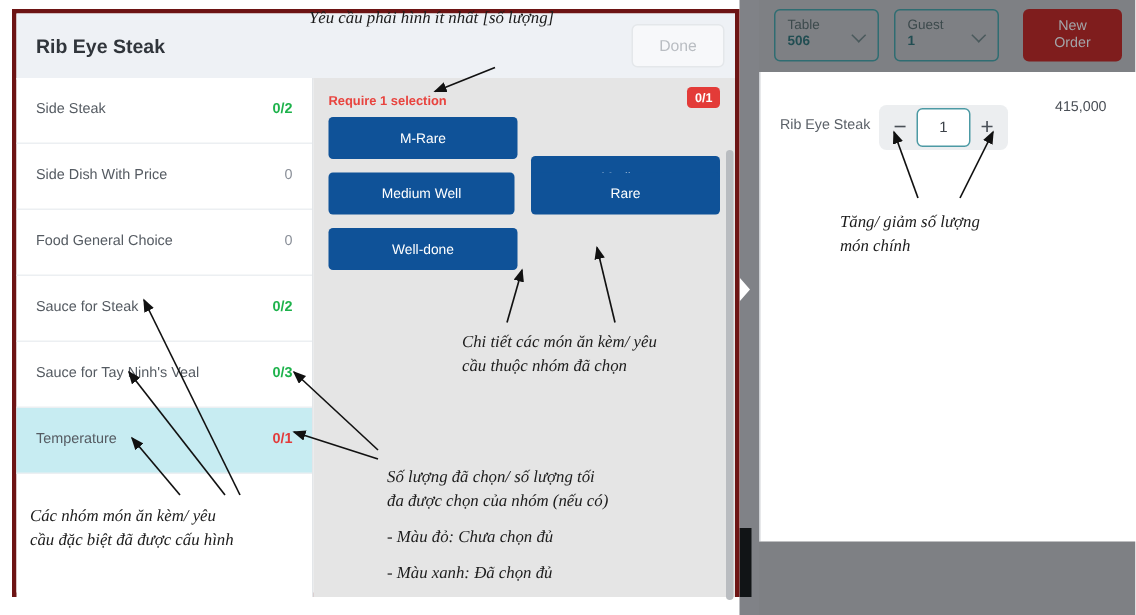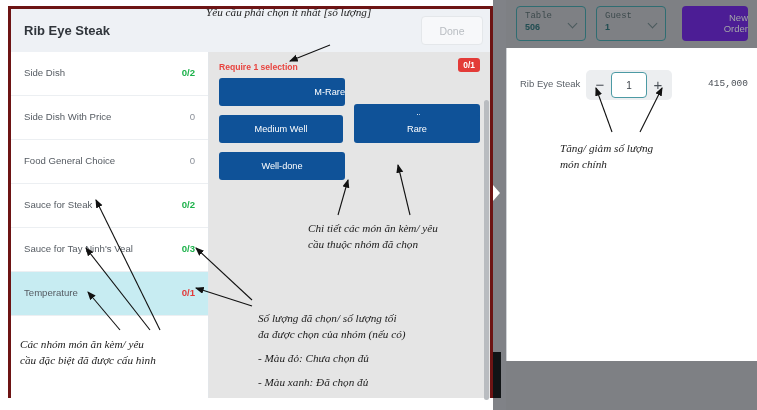--- a/index.html
+++ b/index.html
@@ -13,45 +13,45 @@
 
   
   .pos-panel{position:absolute;left:506px;top:0;width:251px;height:410px;background:#ffffff;}
   .pos-topbar{position:absolute;left:0;top:0;width:251px;height:48px;background:#7e8084;}
   .pos-body{position:absolute;left:0;top:48px;width:251px;height:313px;background:#fff;
             border-left:1px solid #cfd2d6;}
   .pos-footer{position:absolute;left:0;top:361px;width:251px;height:49px;background:#7e8084;}
 
   .dd{position:absolute;top:6px;height:35px;border:1px solid #2f6d72;border-radius:4px;
       background:#7e8084;box-sizing:border-box;padding:4px 6px 0 8px;}
-  .dd .l1{font-size:9px;color:#3d4a4d;line-height:11px;font-family:Liberation Mono, monospace;}
+  .dd .l1{font-size:9px;color:#3d4a4d;line-height:11px;}
   .dd .l2{font-size:9px;color:#214d52;font-weight:bold;line-height:11px;}
   .dd .chev{position:absolute;right:7px;top:13px;width:9px;height:9px;}
   .dd .chev:before{content:"";position:absolute;left:0;top:0;width:6px;height:6px;
       border-right:1.6px solid #4b5a5d;border-bottom:1.6px solid #4b5a5d;transform:rotate(45deg);}
   #dd-table{left:10px;width:70px;}
   #dd-guest{left:90px;width:70px;}
 
   .neworder{position:absolute;left:176px;top:6px;width:66px;height:35px;border-radius:4px;
-    background:#4c1d95;color:#a3a5a9;font-size:9.5px;line-height:11px;text-align:right;
+    background:#7f1d1d;color:#a3a5a9;font-size:9.5px;line-height:11px;text-align:center;
     padding-top:6px;box-sizing:border-box;}
 
   .order-row{position:absolute;left:1px;top:18px;width:250px;height:40px;}
   .order-name{position:absolute;left:12px;top:12px;font-size:9.5px;color:#5b6168;}
   .stepper{position:absolute;left:78px;top:4px;width:86px;height:30px;background:#eceef0;
     border-radius:5px;}
   .stp-btn{position:absolute;top:0;width:24px;height:30px;color:#4a5057;font-size:15px;
     text-align:center;line-height:30px;}
   #stp-minus{left:2px;}
   #stp-plus{left:60px;}
   .stp-val{position:absolute;left:25px;top:2px;width:36px;height:26px;background:#fff;
     border:1px solid #4c9aa4;border-radius:4px;font-size:10px;color:#3c4249;
     text-align:center;line-height:26px;box-sizing:border-box;}
-  .order-price{position:absolute;left:185px;top:12px;width:55px;text-align:right;
-    font-size:9.5px;color:#4b5057;font-family:Liberation Mono, monospace;}
+  .order-price{position:absolute;left:185px;top:0;width:55px;text-align:center;
+    font-size:9.5px;color:#4b5057;}
 
   
   .splitter{position:absolute;left:493px;top:0;width:13px;height:410px;background:#808287;}
   .split-handle{position:absolute;left:493px;top:185px;width:7px;height:16px;}
   .split-handle:before{content:"";position:absolute;left:0;top:0;width:0;height:0;
     border-top:8px solid transparent;border-bottom:8px solid transparent;border-left:7px solid #ffffff;}
 
   
   .modal{position:absolute;left:8px;top:6px;width:485px;height:392px;background:#ffffff;
     border:3px solid #6d1414;box-sizing:border-box;}
@@ -140,21 +140,21 @@
 
   <div class="modal">
 
     <div class="modal-head">
       <div class="modal-title">Rib Eye Steak</div>
       <div class="done-btn">Done</div>
     </div>
 
     <div class="grouplist" id="grouplist">
         <div class="group-row">
-          <div class="g-name">Side Dish</div>
+          <div class="g-name">Side Steak</div>
           <div class="g-count c-green">0/2</div>
         </div>
         <div class="group-row">
           <div class="g-name">Side Dish With Price</div>
           <div class="g-count c-gray">0</div>
         </div>
         <div class="group-row">
           <div class="g-name">Food General Choice</div>
           <div class="g-count c-gray">0</div>
         </div>
@@ -169,21 +169,21 @@
         <div class="group-row sel last">
           <div class="g-name">Temperature</div>
           <div class="g-count c-red">0/1</div>
         </div>
       </div>
 
     <div class="options">
       <div class="req-label">Require 1 selection</div>
       <div class="req-badge">0/1</div>
       <div class="opt-grid" id="opt-grid">
-          <div class="opt-btn" style="left: 0px; top: 0px; width: 126px; text-align: right;">M-Rare</div>
+          <div class="opt-btn" style="left: 0px; top: 0px; width: 126px;">M-Rare</div>
           <div class="opt-btn" style="left: 135px; top: 0px; width: 126px; margin-top: 26px;">Medium</div>
           <div class="opt-btn" style="left: 0px; top: 37px; width: 124px;">Medium Well</div>
           <div class="opt-btn" style="left: 135px; top: 37px; width: 126px;">Rare</div>
           <div class="opt-btn" style="left: 0px; top: 74px; width: 126px;">Well-done</div>
         </div>
       <div class="opt-scroll"></div>
     </div>
   </div>
 
   <svg class="arrows" viewBox="0 0 757 410">
@@ -203,21 +203,21 @@
 
     <line x1="252" y1="300" x2="196" y2="248" stroke="#111" stroke-width="1.1" marker-end="url(#ah)"></line>
     <line x1="252" y1="306" x2="196" y2="288" stroke="#111" stroke-width="1.1" marker-end="url(#ah)"></line>
 
     <line x1="160" y1="330" x2="96" y2="200" stroke="#111" stroke-width="1.1" marker-end="url(#ah)"></line>
     <line x1="150" y1="330" x2="86" y2="248" stroke="#111" stroke-width="1.1" marker-end="url(#ah)"></line>
     <line x1="120" y1="330" x2="88" y2="292" stroke="#111" stroke-width="1.1" marker-end="url(#ah)"></line>
   </svg>
 
   <div class="anno" style="left:206px;top:4px;width:230px;">
-    <div>Yêu cầu phải chọn ít nhất [số lượng]</div>
+    <div>Yêu cầu phải hình ít nhất [số lượng]</div>
   </div>
 
   <div class="anno" style="left:560px;top:140px;width:175px;">
     <div>Tăng/ giảm số lượng</div>
     <div>món chính</div>
   </div>
 
   <div class="anno" style="left:308px;top:220px;width:180px;">
     <div>Chi tiết các món ăn kèm/ yêu</div>
     <div>cầu thuộc nhóm đã chọn</div>

